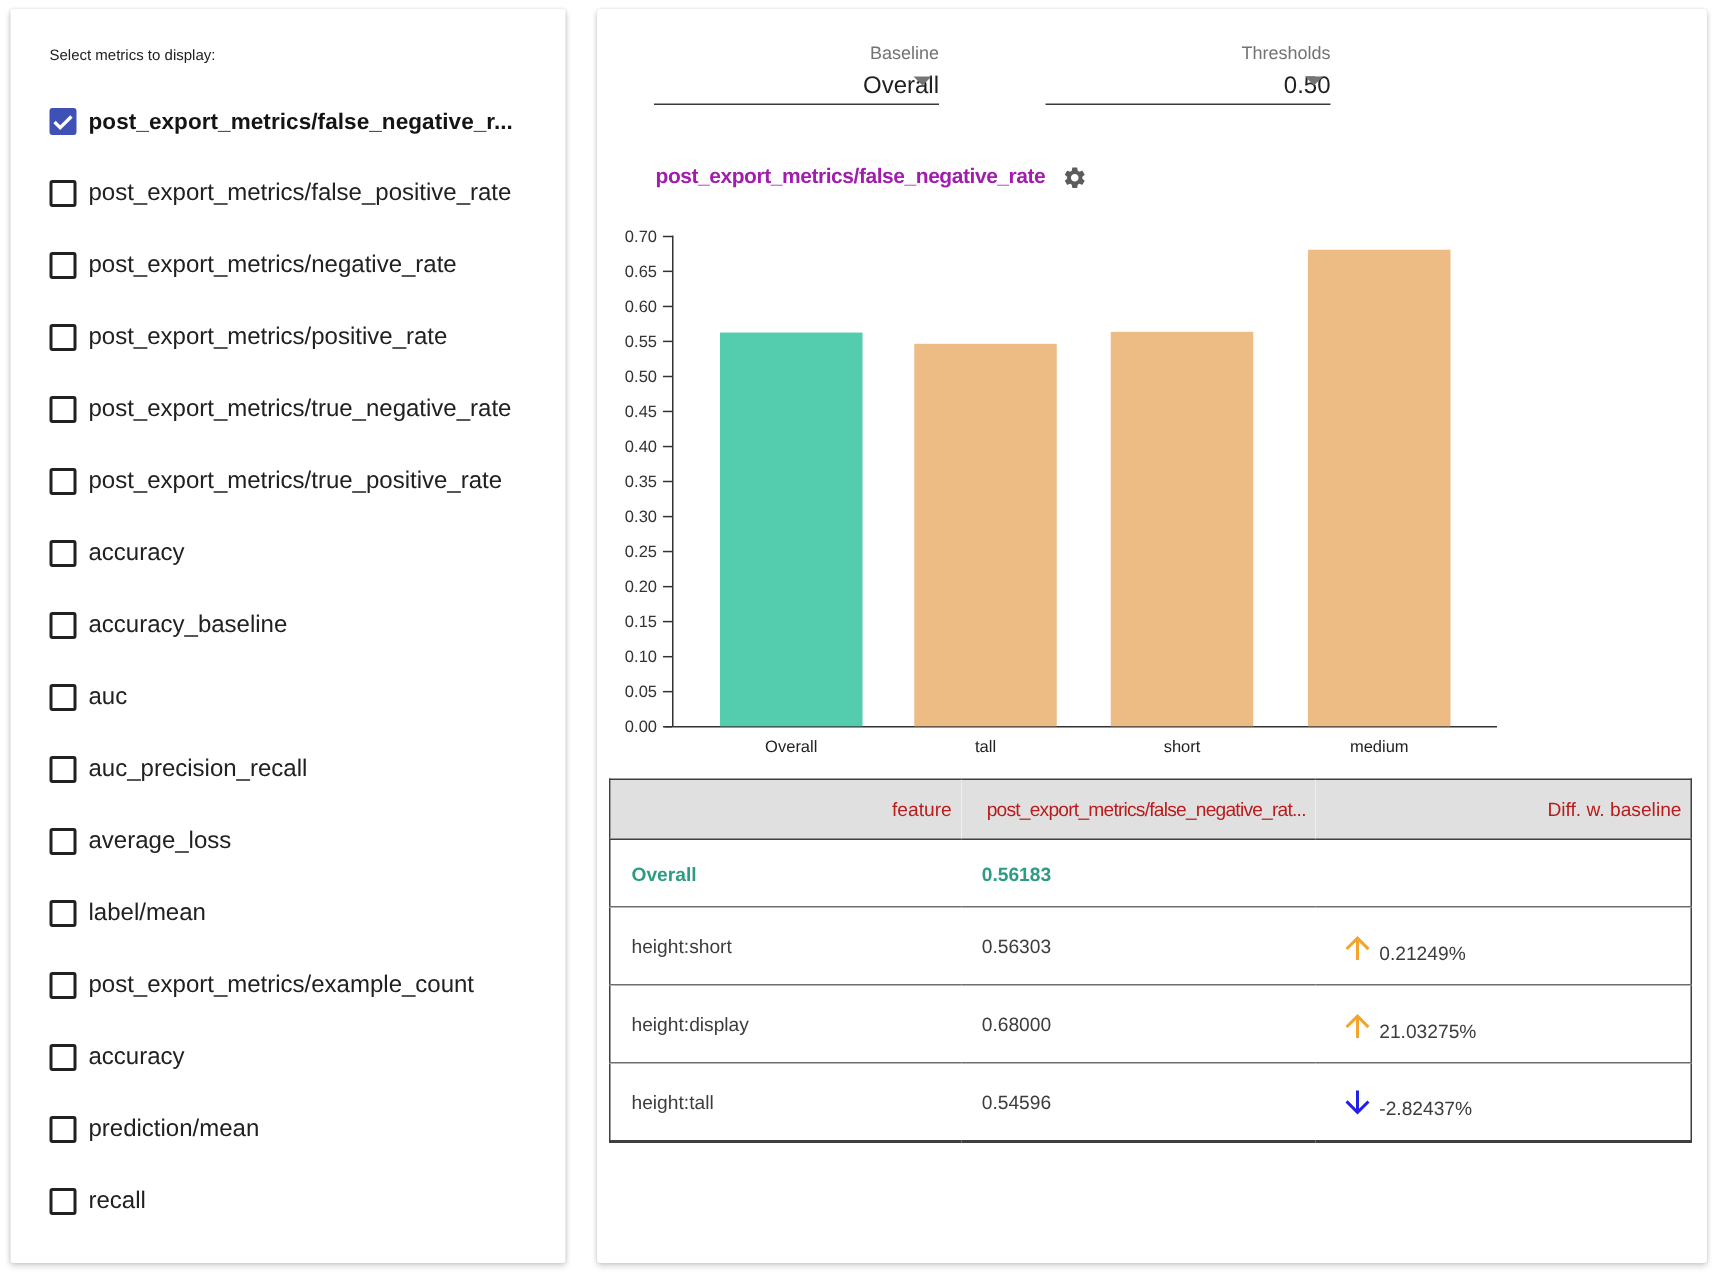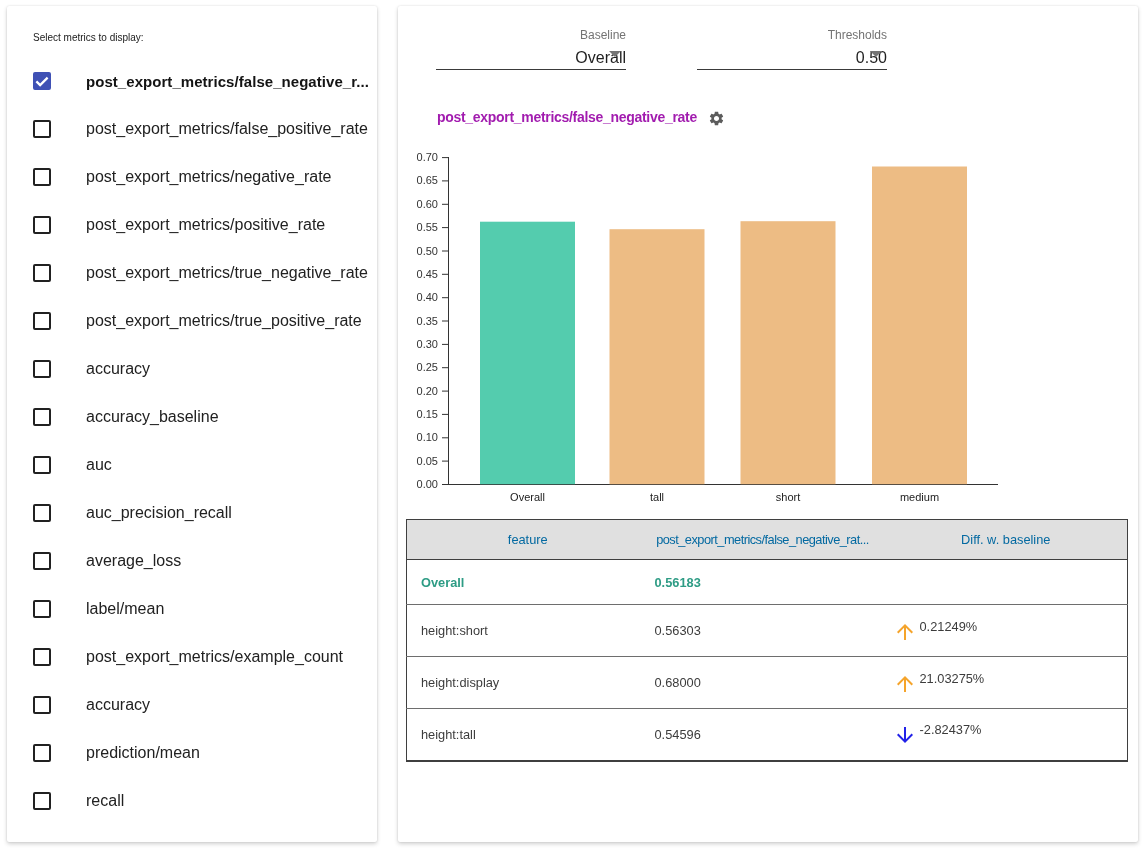--- a/index.html
+++ b/index.html
@@ -7,38 +7,38 @@
 body { position:relative; }
 .card { position:absolute; background:#fff; border-radius:2px;
   box-shadow: 0 0 2px rgba(0,0,0,0.12), 0 2px 4px rgba(0,0,0,0.18); }
 #leftcard { left:7px; top:6px; width:370px; height:836px; }
 #rightcard { left:398px; top:6px; width:740px; height:836px; }
 .seltitle { position:absolute; left:26px; top:26px; font-size:10px; color:#212121; }
 .list { position:absolute; left:26px; top:51px; }
 .item { height:48px; display:flex; align-items:center; }
 .cb { width:18px; height:18px; border:2px solid #212121; border-radius:2px; margin-right:8px; flex:none; }
 .cbc { border-color:#3f51b5; background:#3f51b5; position:relative; }
-.lbl { font-size:16px; color:#212121; white-space:nowrap;margin-left:27px; }
+.lbl { font-size:16px; color:#212121; white-space:nowrap; }
 .item.first .lbl { font-weight:bold; color:#141414; font-size:15px; letter-spacing:0.05px; }
 
 .field { position:absolute;text-align:right; }
 .flabel { font-size:12px; line-height:12px; color:#737373; margin-bottom:2px; }
 .fval { font-size:16px; color:#1f1f1f; height:27px; line-height:29px; position:relative; border-bottom:1px solid #3a3a3a; }
 .caret { position:absolute; right:5px; top:8px; width:0; height:0;
   border-left:6px solid transparent; border-right:6px solid transparent; border-top:6px solid #757575; }
 .charttitle { position:absolute; left:39px; top:103px; font-size:14px; letter-spacing:-0.3px; font-weight:bold; color:#a21caf; }
 
 #dtable { position:absolute; left:8px; top:513px; width:722px; border-collapse:collapse; table-layout:fixed;
   border:1px solid #3f3f3f; border-bottom:2px solid #3f3f3f; font-size:12.8px; }
-#dtable th { background:#e0e0e0; height:40px; text-align:center; font-weight:normal; color:#0369a1;
+#dtable th { background:#e0e0e0; height:40px; text-align:right; font-weight:normal; color:#b91c1c;
   padding:0 6px 0 14px; border-bottom:1px solid #3f3f3f; white-space:nowrap; overflow:hidden;margin-left:24px; }
 #dtable td { padding:0 6px 0 14px; color:#3c3c3c; border-top:1px solid #6e6e6e; vertical-align:middle; }
 #dtable tr.r1 td { height:45px; border-top:none; color:#2e9c85; font-weight:bold; }
 #dtable tr.rx td { height:52px; }
-.diffcell { display:flex; align-items:flex-start; }
+.diffcell { display:flex; align-items:flex-end; }
 .diffcell svg { margin-left:2px; margin-right:3px; position:relative; top:1px; }
 .diffcell span { color:#3c3c3c; font-weight:normal; }
 </style>
 </head>
 <body>
 <div id="leftcard" class="card">
   <div class="seltitle">Select metrics to display:</div>
   <div class="list">
     <div class="item first">
         <span class="cb cbc">

